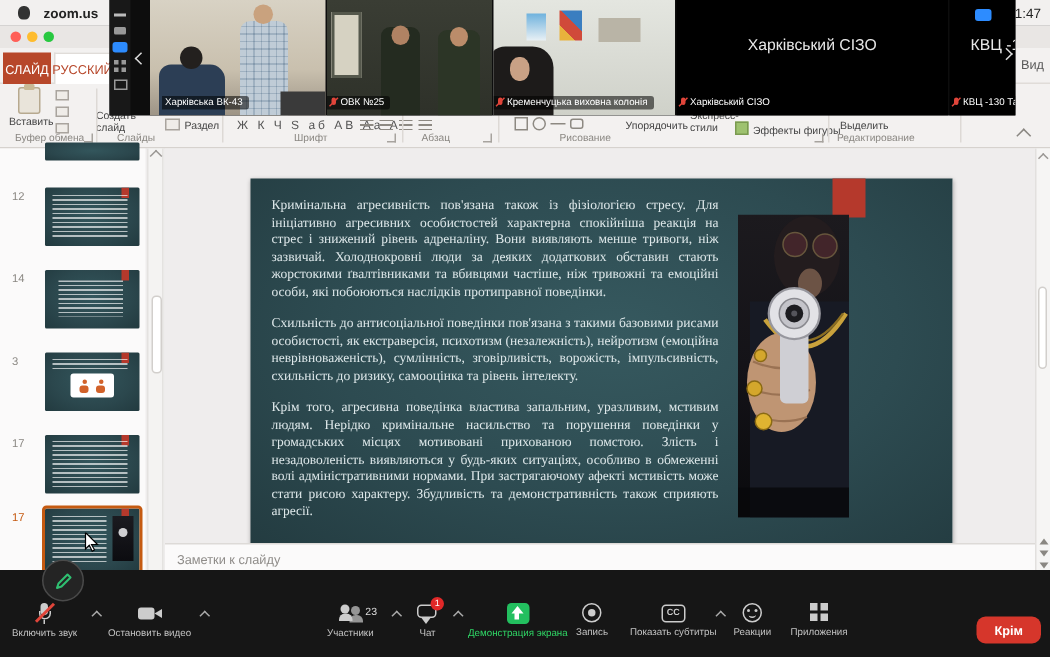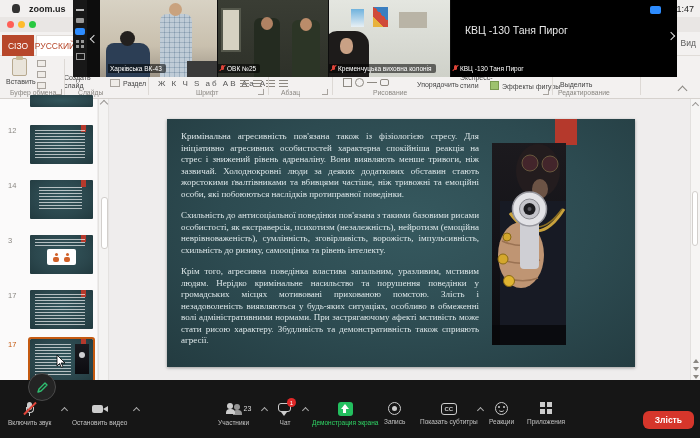--- a/index.html
+++ b/index.html
@@ -217,21 +217,21 @@
   </div>
 
   <div id="ppt" data-interactable="false">
     <div id="titlebar" data-interactable="false">
       <span class="tl r" data-interactable="true"></span>
       <span class="tl y" data-interactable="true"></span>
       <span class="tl g" data-interactable="true"></span>
     </div>
 
     <div id="ribbon-tabs" data-interactable="false">
-      <div class="tab-file" data-interactable="true">СІЗО</div>
+      <div class="tab-file" data-interactable="true">СЛАЙД</div>
       <div class="tab-home" data-interactable="true">РУССКИЙ</div>
       <div class="tab-view" data-interactable="true">Вид</div>
     </div>
 
     <div id="ribbon" data-interactable="false">
       <div class="paste" data-interactable="true">
         <div class="clipboard" data-interactable="false"></div>
         <div class="btn-label" data-interactable="false">Вставить</div>
       </div>
       <div class="mini-col" data-interactable="false">
@@ -370,20 +370,23 @@
       <div id="right-scroll" data-interactable="true">
         <div class="arrow-up" data-interactable="true"></div>
         <div class="sthumb" data-interactable="true"></div>
         <div class="nav-btns">
           <div class="tri-up" data-interactable="true"></div>
           <div class="tri-dn" data-interactable="true"></div>
           <div class="tri-dn" data-interactable="true"></div>
         </div>
       </div>
 
+      <div id="notes-bar" data-interactable="true">
+        <span data-interactable="false">Заметки к слайду</span>
+      </div>
     </div>
 
     <div id="statusbar" data-interactable="false">
       <div class="left">
         <span data-interactable="false">СЛАЙД 16 ИЗ 29</span>
         <span class="book-ico" data-interactable="true"></span>
         <span data-interactable="true">РУССКИЙ</span>
       </div>
       <div class="right">
         <span data-interactable="true">ЗАМЕТКИ</span>
@@ -466,21 +469,21 @@
     <div class="zitem" style="left:489px" data-interactable="true">
       <div class="ico-smile" data-interactable="false"></div>
       <div class="zlabel" data-interactable="false">Реакции</div>
     </div>
 
     <div class="zitem" style="left:527px" data-interactable="true">
       <div class="ico-apps" data-interactable="false"></div>
       <div class="zlabel" data-interactable="false">Приложения</div>
     </div>
 
-    <div id="leave-btn" data-interactable="true">Злість</div>
+    <div id="leave-btn" data-interactable="true">Крім</div>
   </div>
 
   <div id="annot" data-interactable="true">
     <svg data-interactable="false" width="13" height="13" viewBox="0 0 13 13">
       <path d="M2,11 L3,8 L9,2 L11,4 L5,10 Z" fill="none" stroke="#2fbf71" stroke-width="1.4" stroke-linejoin="round"></path>
     </svg>
   </div>
 
   <div id="vstrip" data-interactable="false">
     <div id="vctrl" data-interactable="false">
@@ -515,20 +518,27 @@
       <div class="tile t3" style="width:121px" data-interactable="true">
         <div class="poster1" data-interactable="false"></div>
         <div class="poster2" data-interactable="false"></div>
         <div class="shelf" data-interactable="false"></div>
         <div class="woman" data-interactable="false"></div>
         <div class="vlabel" data-interactable="false">
           <span class="mic-off" data-interactable="false"></span>
           <span>Кременчуцька виховна колонія</span>
         </div>
       </div>
+      <div class="tile tile4" style="width:181px" data-interactable="true">
+        <div class="bigname" data-interactable="false">Харківський СІЗО</div>
+        <div class="vlabel" data-interactable="false">
+          <span class="mic-off" data-interactable="false"></span>
+          <span>Харківський СІЗО</span>
+        </div>
+      </div>
       <div class="tile" style="flex:1" data-interactable="true">
         <div class="blue-tag" data-interactable="true"></div>
         <div class="bigname" data-interactable="false">КВЦ -130 Таня Пирог</div>
         <div class="vlabel" data-interactable="false">
           <span class="mic-off" data-interactable="false"></span>
           <span>КВЦ -130 Таня Пирог</span>
         </div>
       </div>
       <div class="chev-r-wrap" data-interactable="true">
           <div class="chev-r" data-interactable="false"></div>

